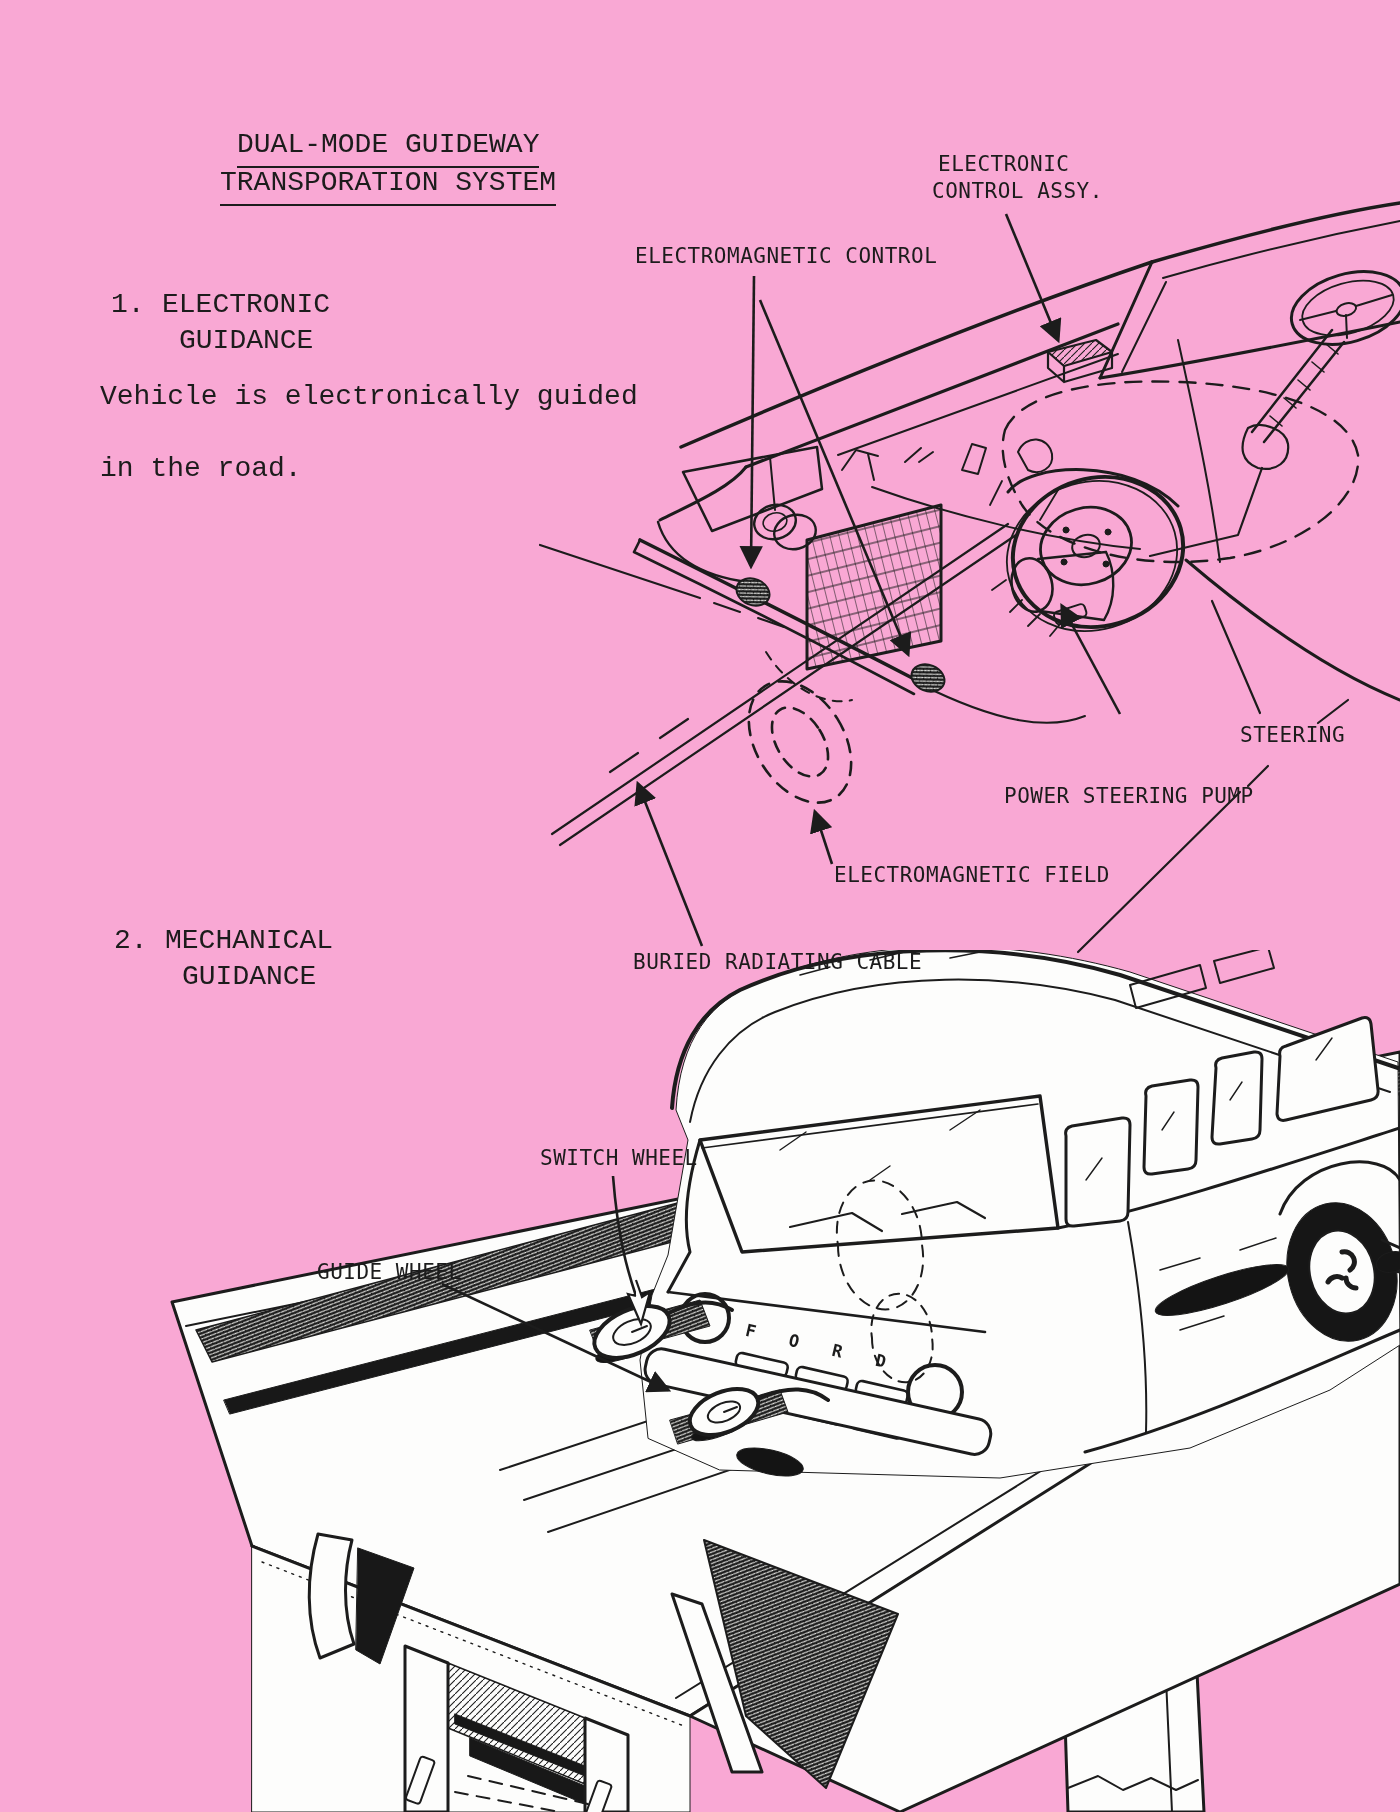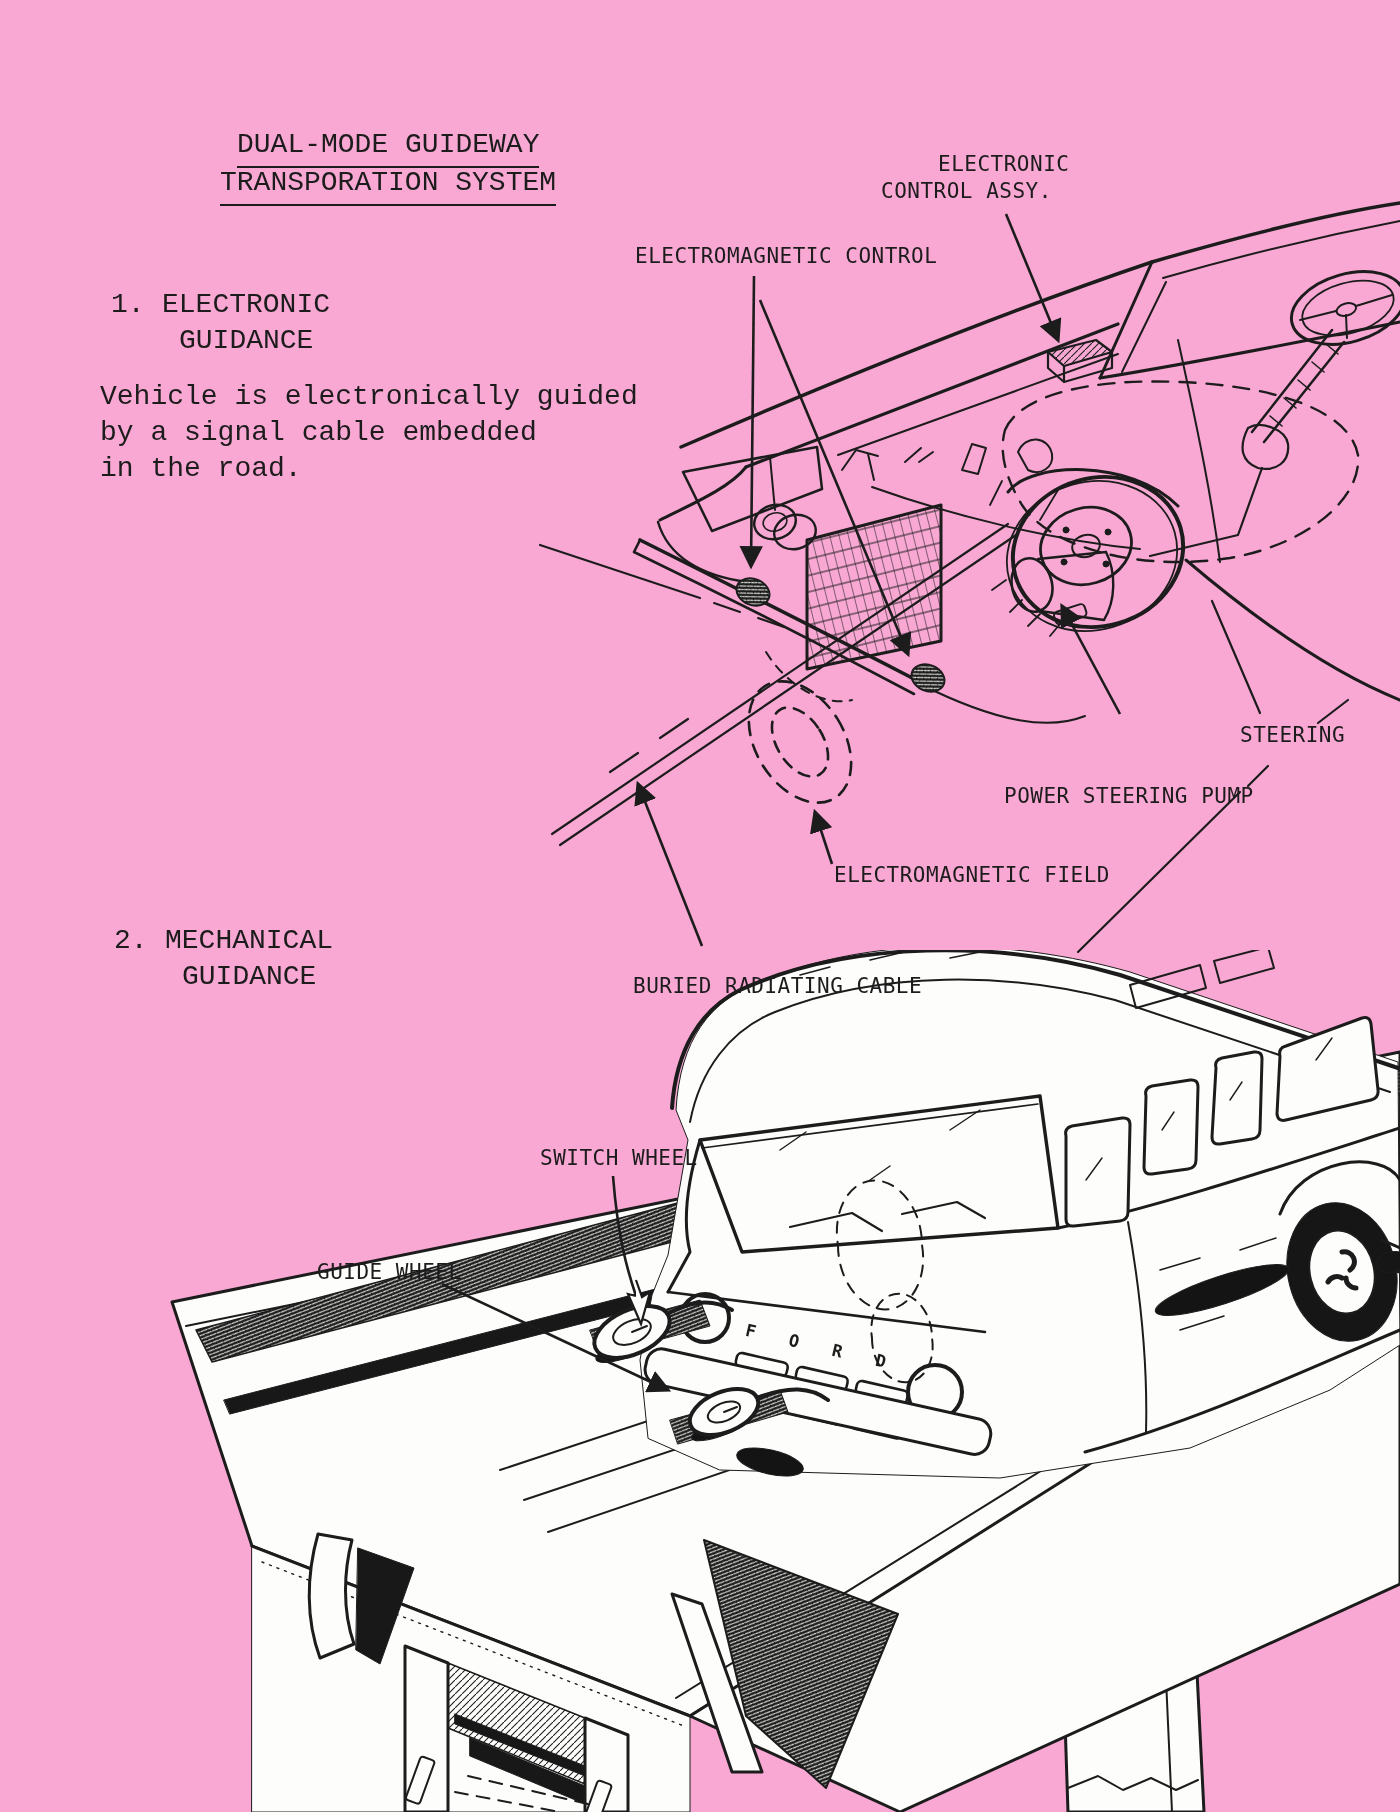--- a/index.html
+++ b/index.html
@@ -253,30 +253,29 @@
     </g>
   </svg>
 
   <div class="abs type title-line" style="left:237px;top:128px;">DUAL-MODE GUIDEWAY</div>
   <div class="abs type title-line" style="left:220px;top:166px;">TRANSPORATION SYSTEM</div>
 
   <div class="abs type" style="left:111px;top:288px;">1.</div>
   <div class="abs type" style="left:162px;top:288px;">ELECTRONIC</div>
   <div class="abs type" style="left:179px;top:324px;">GUIDANCE</div>
   <div class="abs type" style="left:100px;top:380px;">Vehicle is electronically guided</div>
-  <div class="abs type" style="left:100px;top:416px;">by a signal cable embedded</div>
   <div class="abs type" style="left:100px;top:452px;">in the road.</div>
 
   <div class="abs dlabel" style="left:938px;top:152px;">ELECTRONIC</div>
-  <div class="abs dlabel" style="left:881px;top:179px;">CONTROL ASSY.</div>
+  <div class="abs dlabel" style="left:932px;top:179px;">CONTROL ASSY.</div>
   <div class="abs dlabel" style="left:635px;top:244px;">ELECTROMAGNETIC CONTROL</div>
   <div class="abs dlabel" style="left:1240px;top:723px;">STEERING</div>
   <div class="abs dlabel" style="left:1004px;top:784px;">POWER STEERING PUMP</div>
   <div class="abs dlabel" style="left:834px;top:863px;">ELECTROMAGNETIC FIELD</div>
-  <div class="abs dlabel" style="left:633px;top:950px;margin-top:24px;">BURIED RADIATING CABLE</div>
+  <div class="abs dlabel" style="left:633px;top:950px;">BURIED RADIATING CABLE</div>
 
   <div class="abs type" style="left:114px;top:924px;">2.</div>
   <div class="abs type" style="left:165px;top:924px;">MECHANICAL</div>
   <div class="abs type" style="left:182px;top:960px;">GUIDANCE</div>
 
   <div class="abs dlabel" style="left:540px;top:1146px;">SWITCH WHEEL</div>
   <div class="abs dlabel" style="left:317px;top:1260px;">GUIDE WHEEL</div>
   <div class="abs badge" style="left:748px;top:1320px;font-size:17px;letter-spacing:12px;transform:rotate(13deg);transform-origin:left top;">F O R D</div>
 
 </div>

